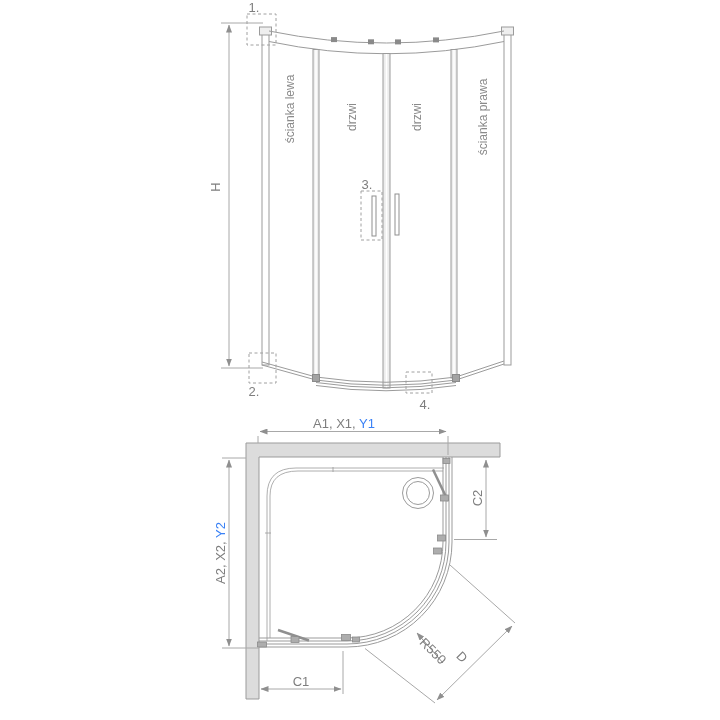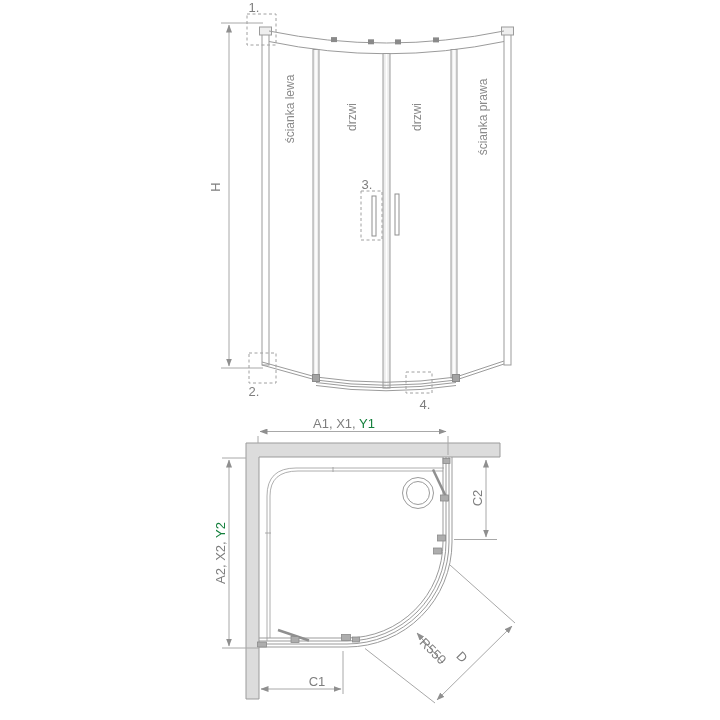--- a/index.html
+++ b/index.html
@@ -4,21 +4,21 @@
 <style>
   html,body{margin:0;padding:0;background:#fff;}
   #canvas{position:relative;width:720px;height:720px;background:#ffffff;overflow:hidden;
           font-family:"Liberation Sans","DejaVu Sans",sans-serif;}
   #drawing{position:absolute;left:0;top:0;}
   .lbl{position:absolute;white-space:nowrap;color:#7e7e7e;font-size:13px;
        transform:translate(-50%,-50%);line-height:1;}
   .lbl.small{font-size:12px;color:#8a8a8a;}
   .rot-90{transform:translate(-50%,-50%) rotate(-90deg);}
   .rot45{transform:translate(-50%,-50%) rotate(45deg);}
-  .hl{color:#15803d;}
+  .hl{color:#3b82f6;}
 </style>
 </head>
 <body>
 
 <div id="canvas">
 
 <svg id="drawing" width="720" height="720" viewBox="0 0 720 720">
   <defs>
     <marker id="ar" viewBox="0 0 8 6" refX="7.5" refY="3" markerWidth="8" markerHeight="6" orient="auto-start-reverse">
       <path d="M0,0 L8,3 L0,6 Z" fill="#8f8f8f"></path>
@@ -157,18 +157,18 @@
 
 <span class="lbl small rot-90" style="left:290px;top:109px">ścianka lewa</span>
 <span class="lbl small rot-90" style="left:352px;top:117px">drzwi</span>
 <span class="lbl small rot-90" style="left:417px;top:117px">drzwi</span>
 <span class="lbl small rot-90" style="left:483px;top:117px">ścianka prawa</span>
 
 <span class="lbl" style="left:344px;top:423px"><span>A1, X1, </span><span class="hl">Y1</span></span>
 
 <span class="lbl rot-90" style="left:220px;top:553px"><span>A2, X2, </span><span class="hl">Y2</span></span>
 
-<span class="lbl" style="left:317px;top:681px">C1</span>
+<span class="lbl" style="left:301px;top:681px">C1</span>
 <span class="lbl rot-90" style="left:477px;top:498px">C2</span>
 <span class="lbl rot45" style="left:433px;top:651px">R550</span>
 <span class="lbl rot45" style="left:462px;top:657px">D</span>
 
 </div>
 
 </body></html>

